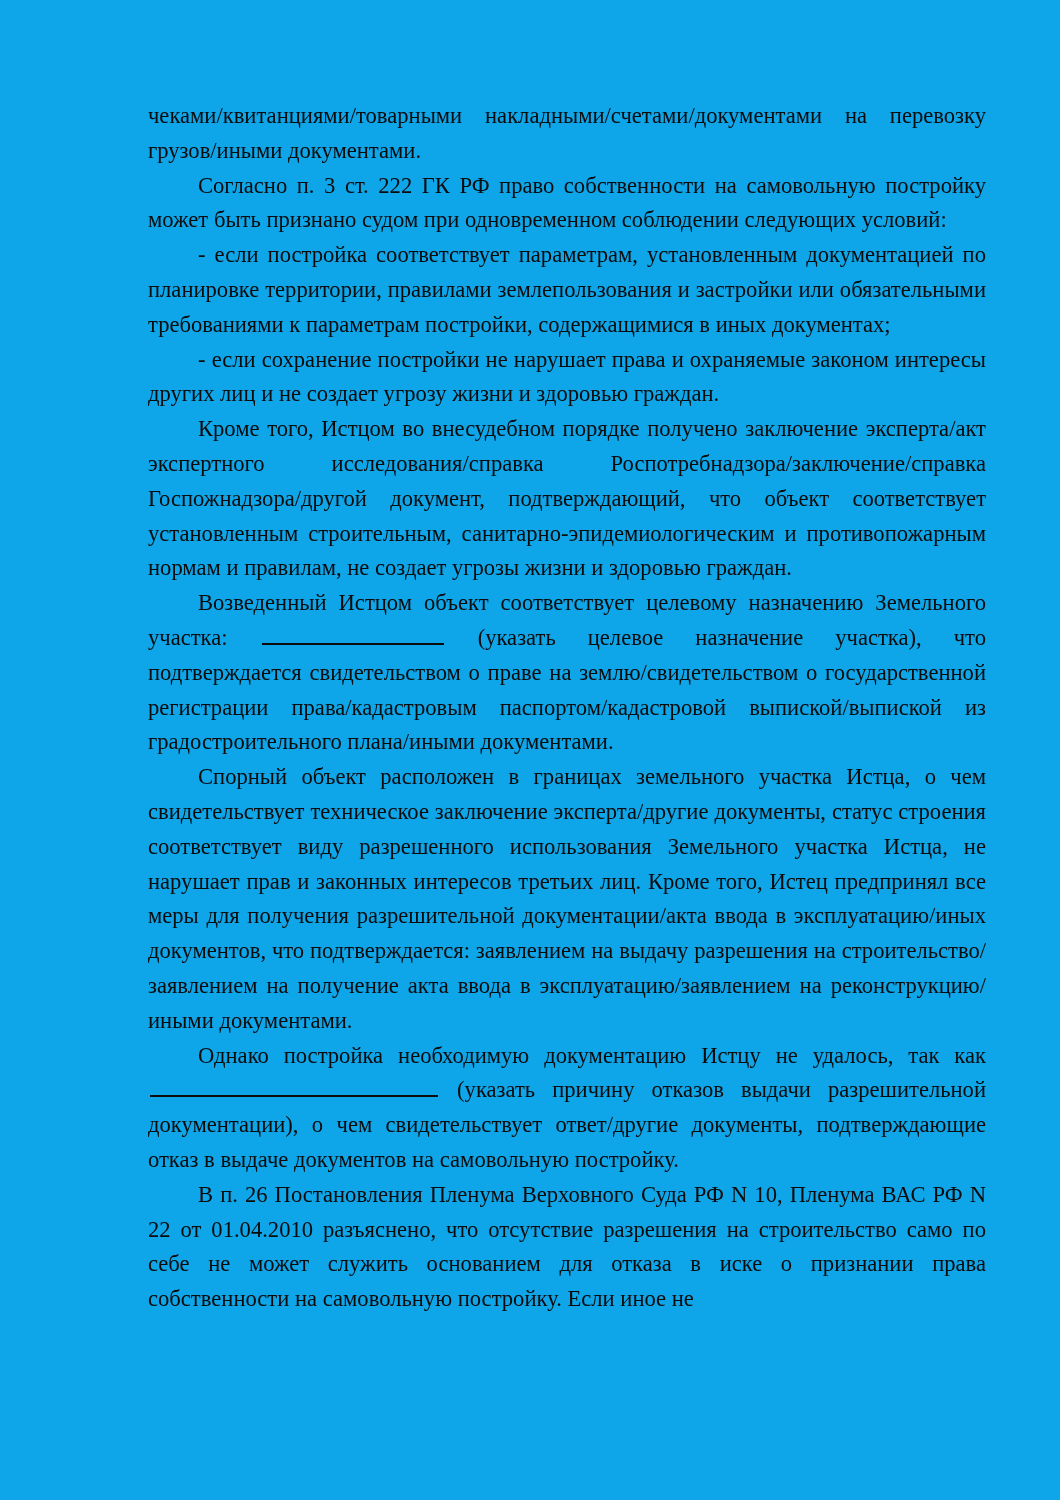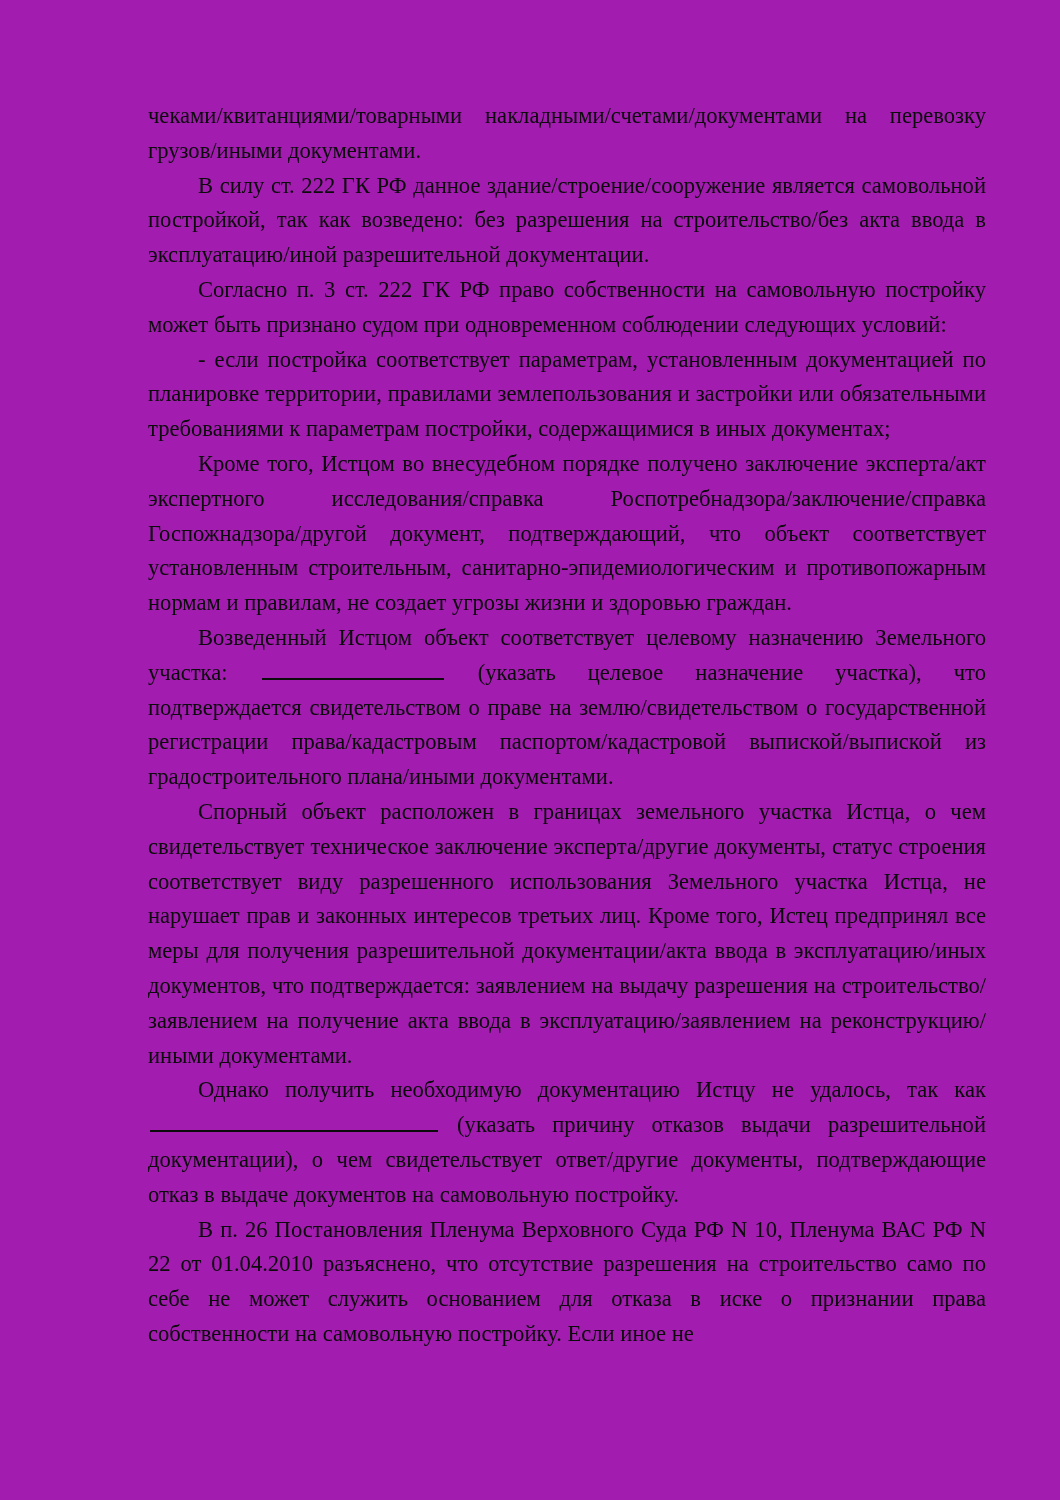--- a/index.html
+++ b/index.html
@@ -5,21 +5,21 @@
 <style>
   html, body {
     margin: 0;
     padding: 0;
     background: #ffffff;
   }
   .page {
     position: relative;
     width: 1060px;
     height: 1500px;
-    background: #a21caf;
+    background: #0ea5e9;
     margin: 0 auto;
     overflow: hidden;
     box-sizing: border-box;
   }
   .text-column {
     position: absolute;
     left: 148px;
     top: 99px;
     width: 838px;
     font-family: "Liberation Serif", "DejaVu Serif", serif;
@@ -60,36 +60,36 @@
   .blank-field.w2 { width: 288px; }
 </style>
 </head>
 <body>
 
 <div class="page">
   <div class="text-column">
 
     <p class="para nojust">чеками/квитанциями/товарными накладными/счетами/документами на перевозку грузов/иными документами.</p>
 
-    <p class="para indent nojust">В силу ст. 222 ГК РФ данное здание/строение/сооружение является самовольной постройкой, так как возведено: без разрешения на строительство/без акта ввода в эксплуатацию/иной разрешительной документации.</p>
 
     <p class="para indent nojust">Согласно п. 3 ст. 222 ГК РФ право собственности на самовольную постройку может быть признано судом при одновременном соблюдении следующих условий:</p>
 
 
     <p class="para indent nojust">- если постройка соответствует параметрам, установленным документацией по планировке территории, правилами землепользования и застройки или обязательными требованиями к параметрам постройки, содержащимися в иных документах;</p>
 
+    <p class="para indent nojust">- если сохранение постройки не нарушает права и охраняемые законом интересы других лиц и не создает угрозу жизни и здоровью граждан.</p>
 
     <p class="para indent nojust">Кроме того, Истцом во внесудебном порядке получено заключение эксперта/акт экспертного исследования/справка Роспотребнадзора/заключение/справка Госпожнадзора/другой документ, подтверждающий, что объект соответствует установленным строительным, санитарно-эпидемиологическим и противопожарным нормам и правилам, не создает угрозы жизни и здоровью граждан.</p>
 
     <p class="para indent nojust">
       <span>Возведенный Истцом объект соответствует целевому назначению Земельного участка: </span><span class="blank-field w1"></span><span> (указать целевое назначение участка), что подтверждается свидетельством о праве на землю/свидетельством о государственной регистрации права/кадастровым паспортом/кадастровой выпиской/выпиской из градостроительного плана/иными документами.</span>
     </p>
 
     <p class="para indent nojust">Спорный объект расположен в границах земельного участка Истца, о чем свидетельствует техническое заключение эксперта/другие документы, статус строения соответствует виду разрешенного использования Земельного участка Истца, не нарушает прав и законных интересов третьих лиц. Кроме того, Истец предпринял все меры для получения разрешительной документации/акта ввода в эксплуатацию/иных документов, что подтверждается: заявлением на выдачу разрешения на строительство/заявлением на получение акта ввода в эксплуатацию/заявлением на реконструкцию/иными документами.</p>
 
     <p class="para indent nojust">
-      <span>Однако получить необходимую документацию Истцу не удалось, так как </span><span class="blank-field w2"></span><span> (указать причину отказов выдачи разрешительной документации), о чем свидетельствует ответ/другие документы, подтверждающие отказ в выдаче документов на самовольную постройку.</span>
+      <span>Однако постройка необходимую документацию Истцу не удалось, так как </span><span class="blank-field w2"></span><span> (указать причину отказов выдачи разрешительной документации), о чем свидетельствует ответ/другие документы, подтверждающие отказ в выдаче документов на самовольную постройку.</span>
     </p>
 
     <p class="para indent nojust">В п. 26 Постановления Пленума Верховного Суда РФ N 10, Пленума ВАС РФ N 22 от 01.04.2010 разъяснено, что отсутствие разрешения на строительство само по себе не может служить основанием для отказа в иске о признании права собственности на самовольную постройку. Если иное не</p>
 
   </div>
 </div>
 
 </body></html>

